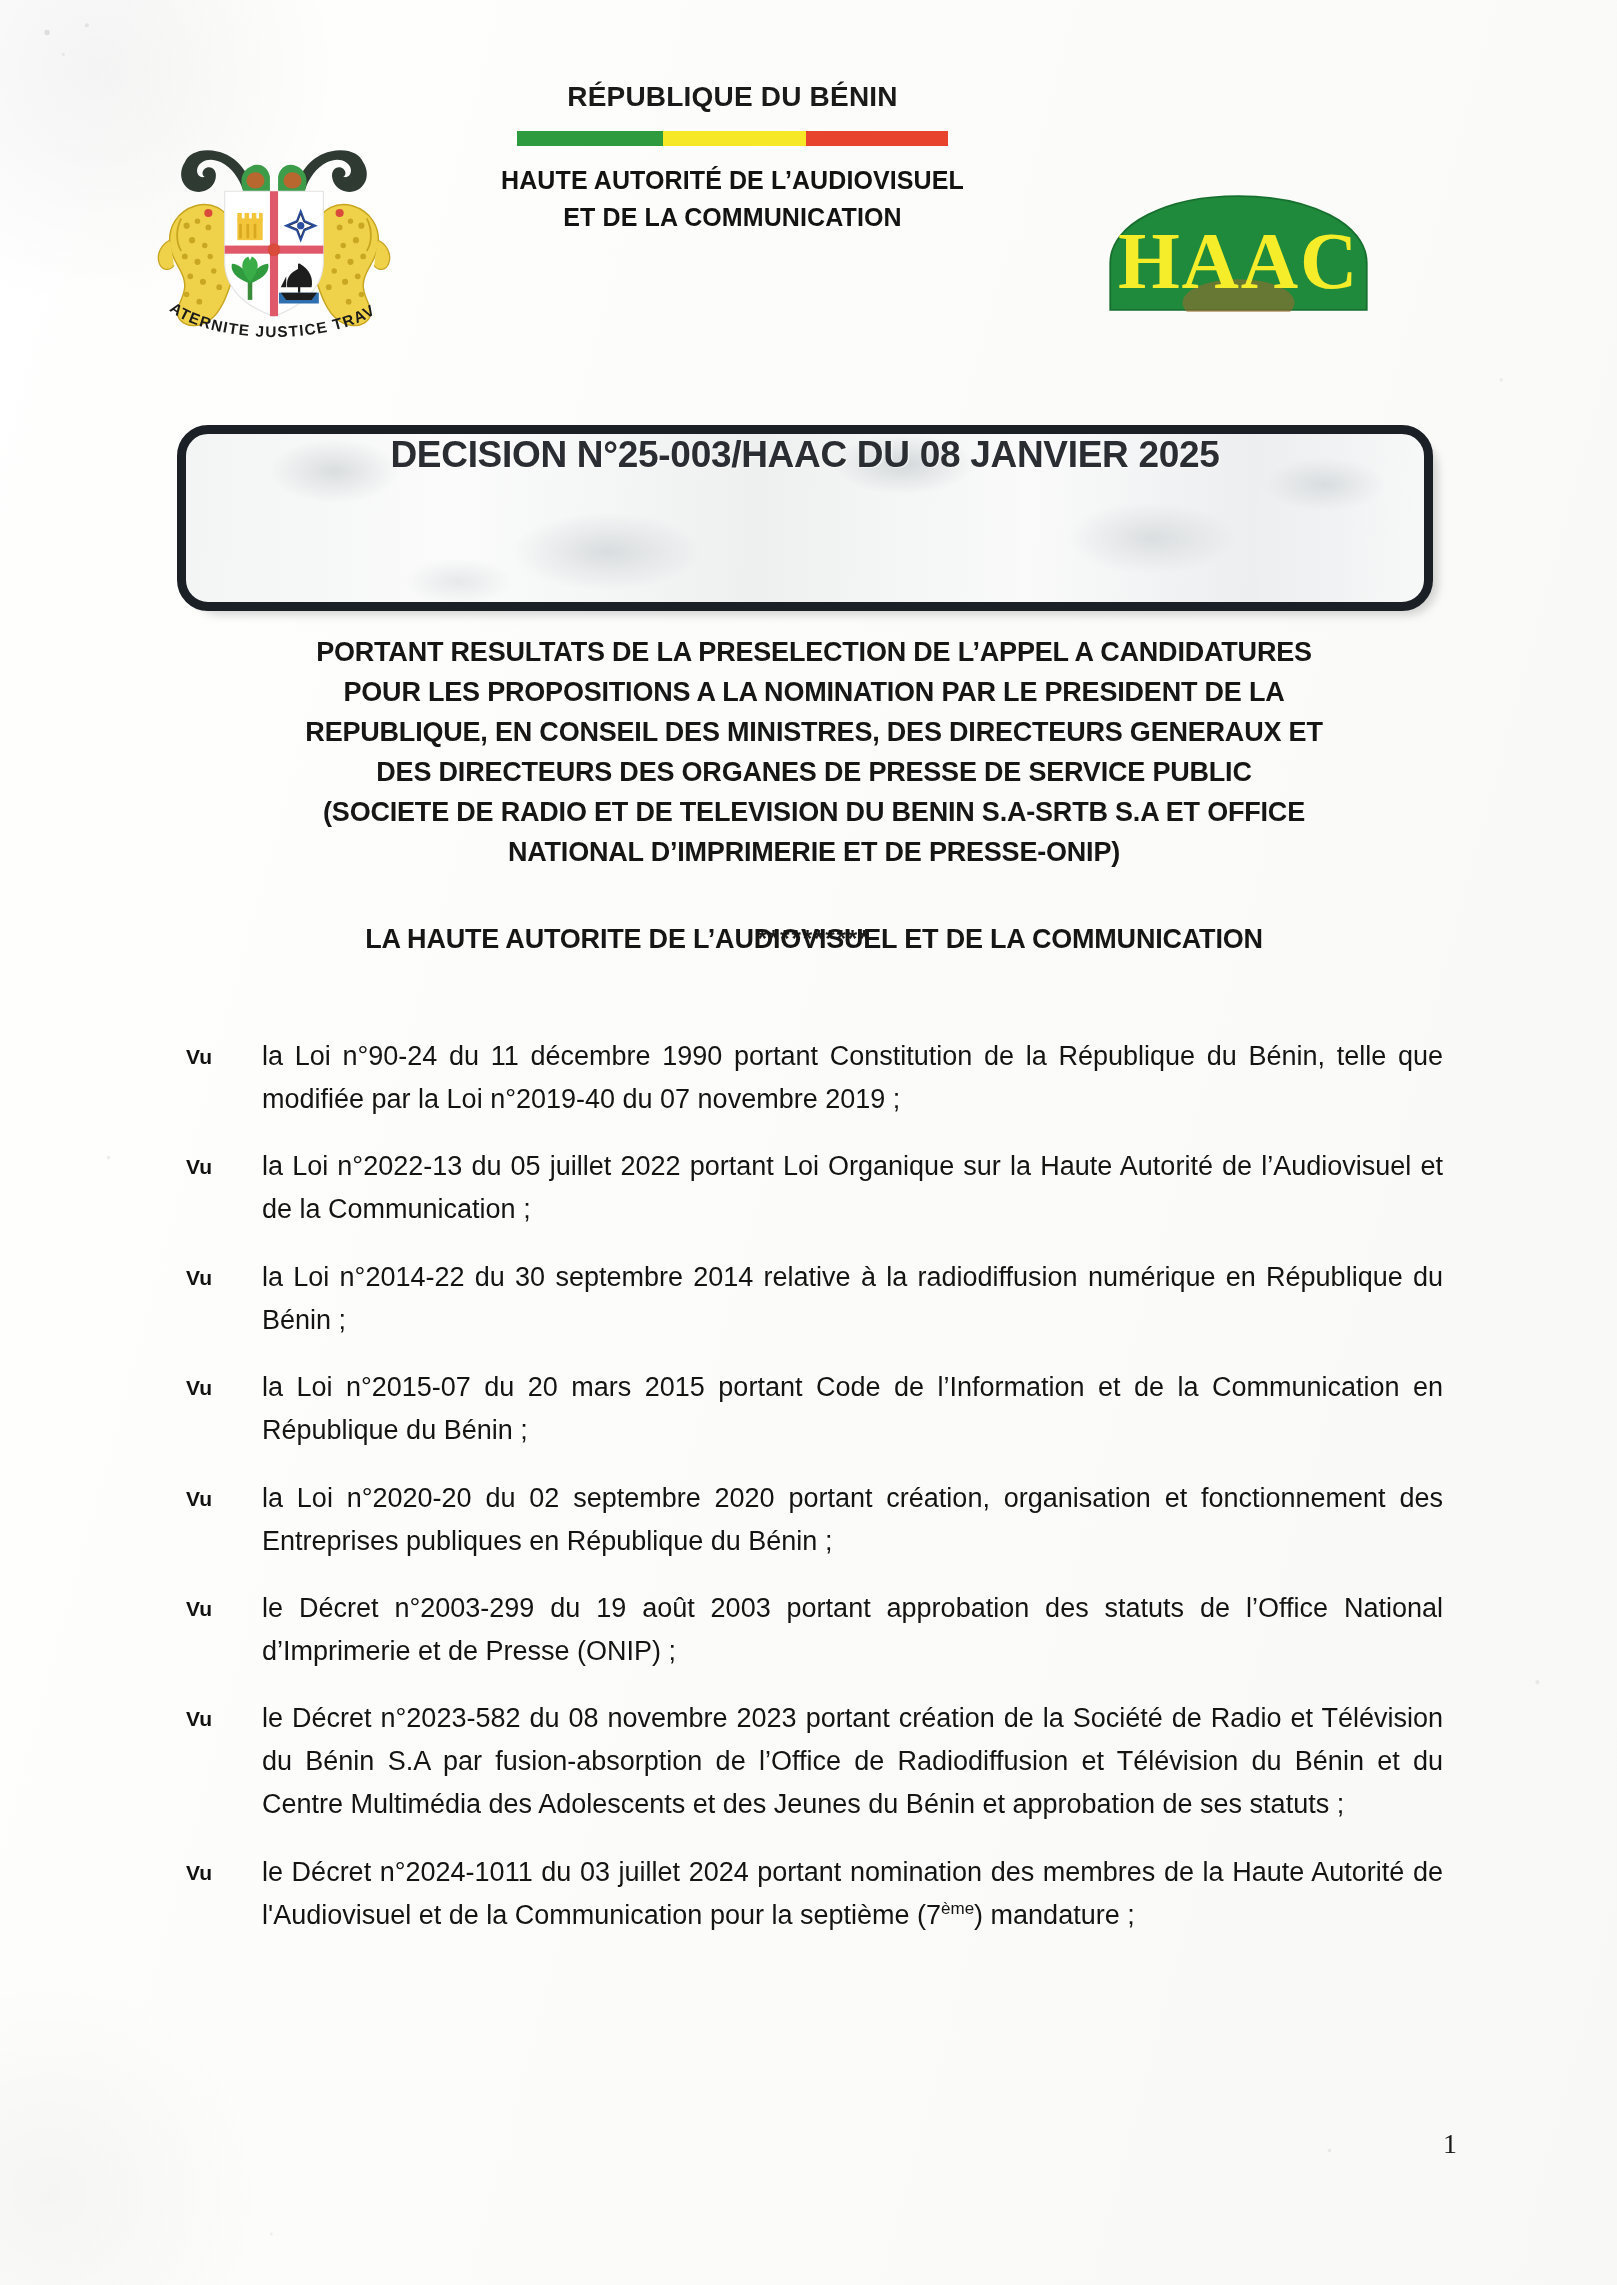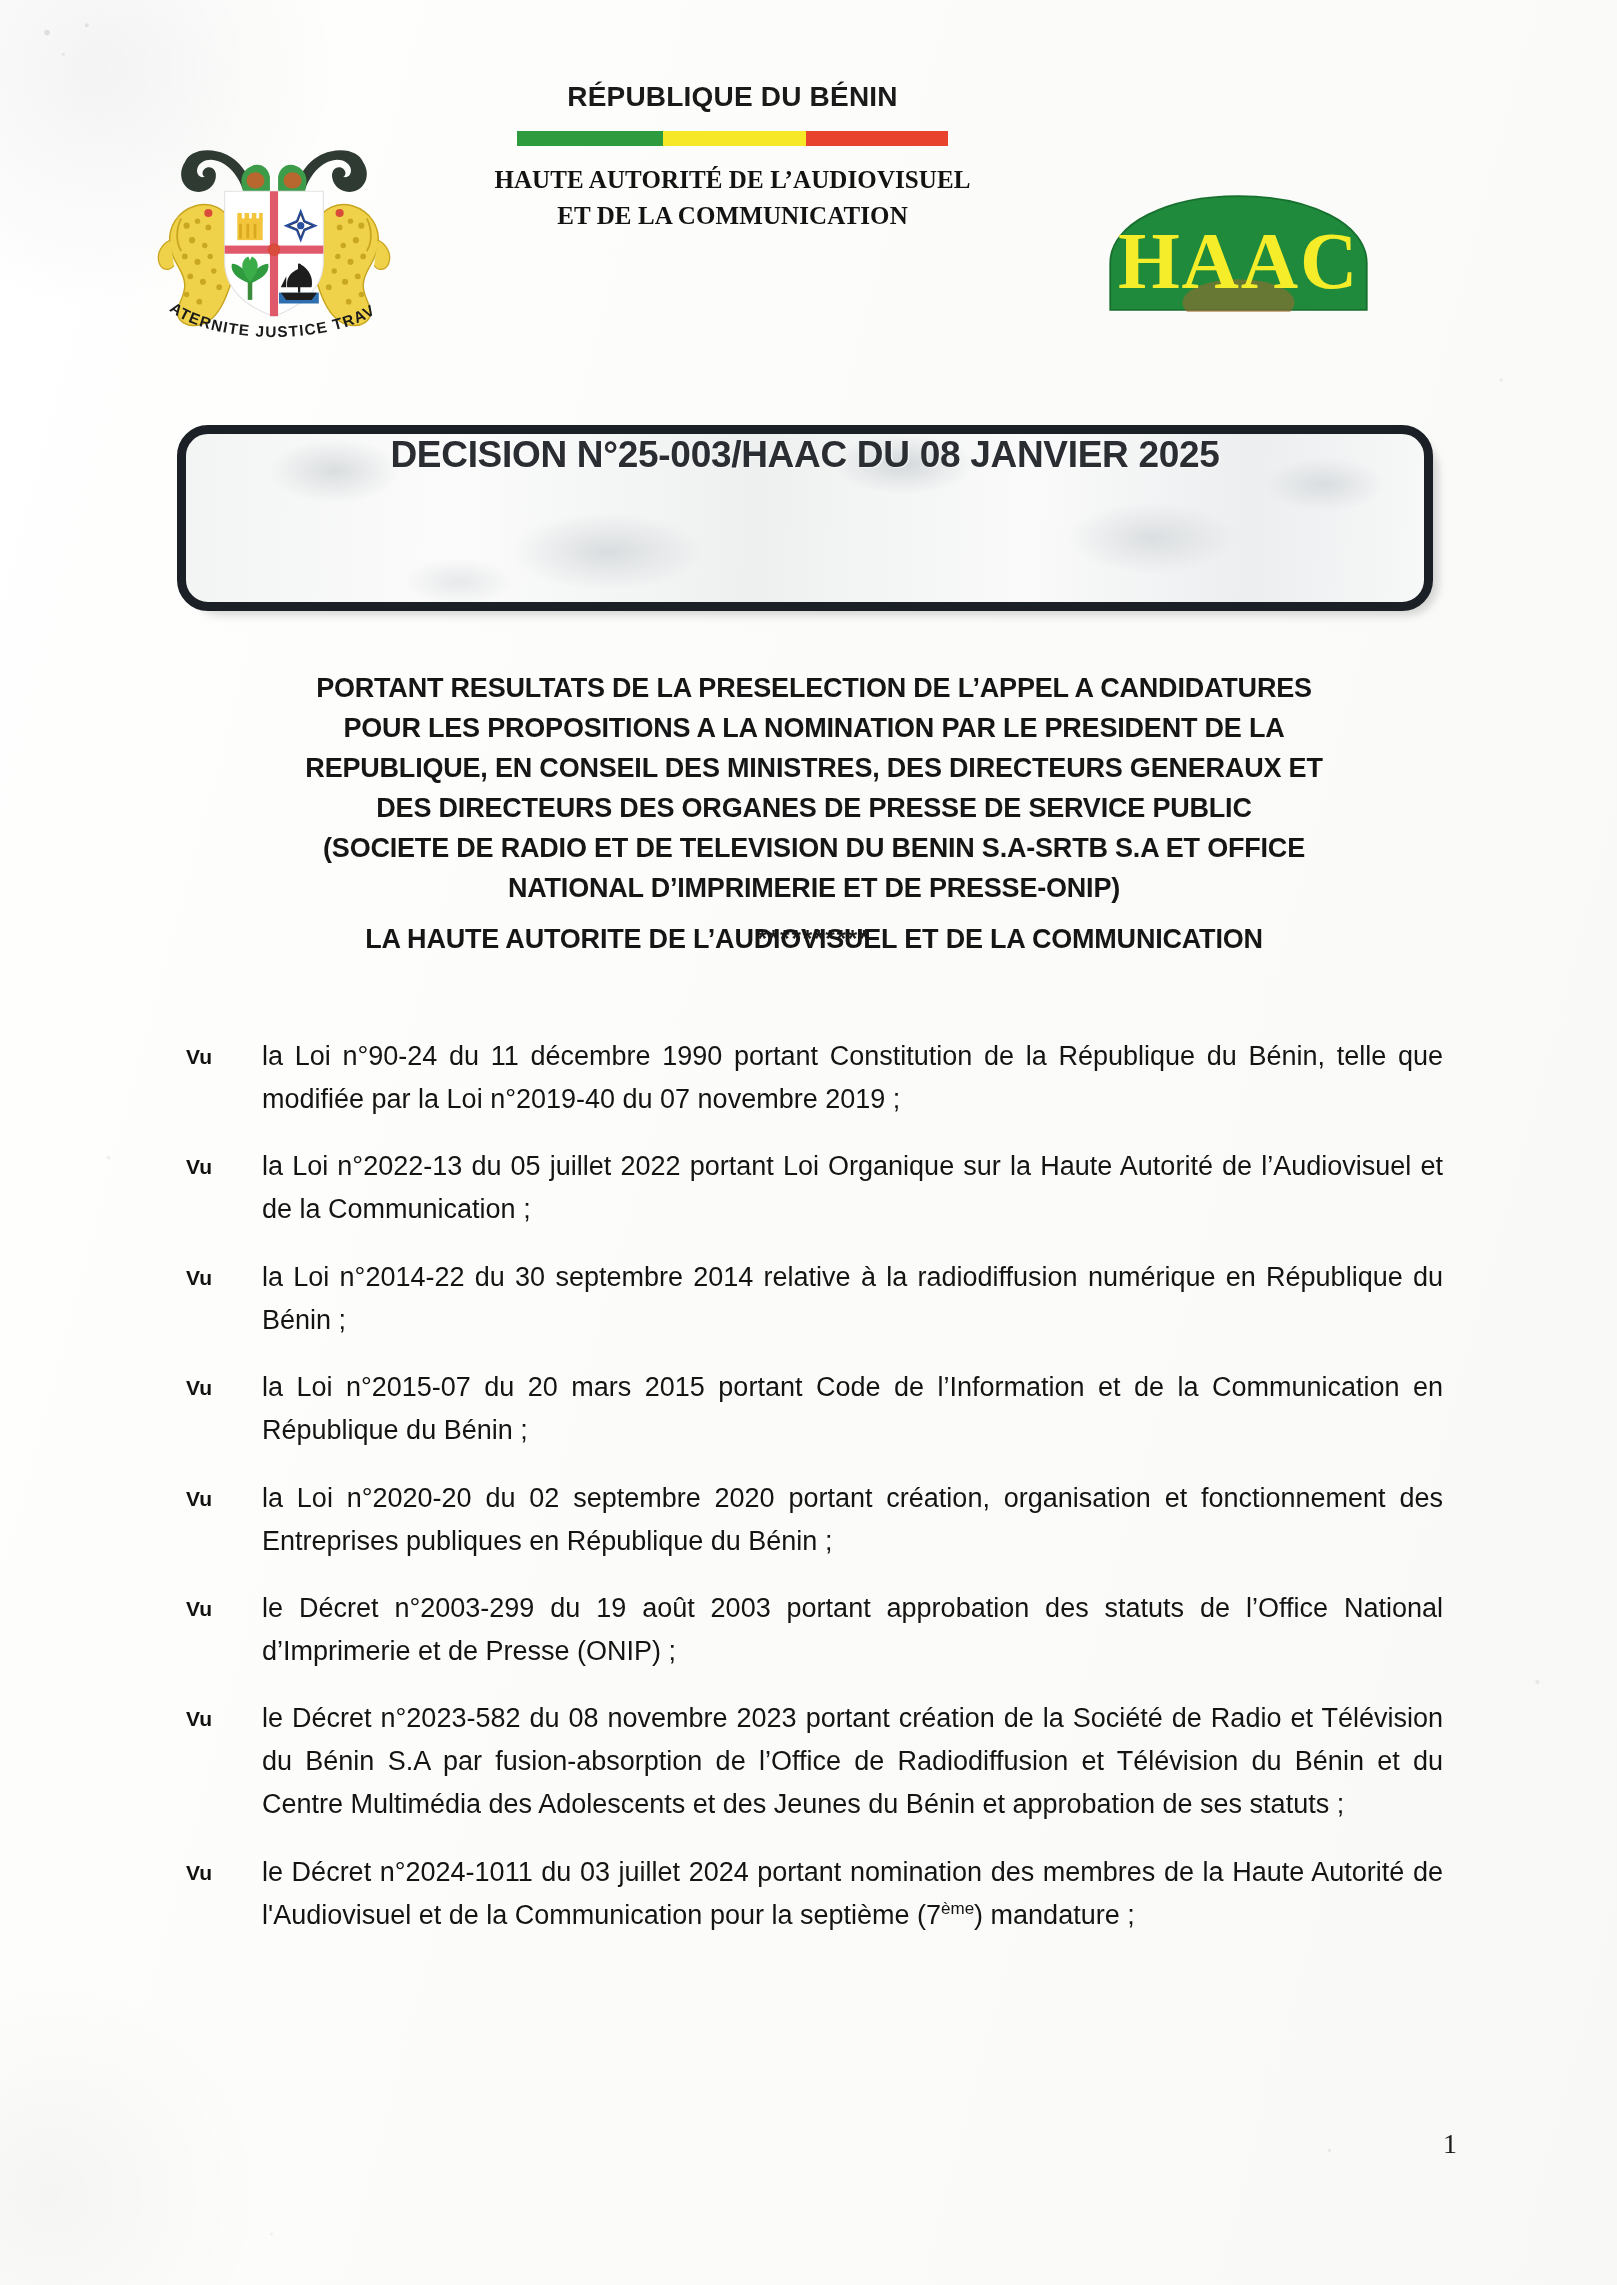--- a/index.html
+++ b/index.html
@@ -64,21 +64,20 @@
   .flagbar span { display: block; height: 100%; }
   .flag-green  { width: 34%; }
   .flag-yellow { width: 33%; }
   .flag-red    { width: 33%; }
   .haac-line1, .haac-line2 {
     font-size: 25px;
     font-weight: bold;
     letter-spacing: 0.1px;
     color: #131313;
     white-space: nowrap;
-    font-family: Liberation Serif, serif;
   }
   .haac-line1 { margin-top: 20px; }
   .haac-line2 { margin-top: 8px; }
 
   .haac-logo {
     position: absolute;
     left: 1094px;
     top: 95px;
     width: 289px;
     height: 136px;
@@ -141,21 +140,21 @@
     letter-spacing: -0.3px;
     color: #2a2d31;
     text-shadow: 1.4px 1.4px 0 rgba(255,255,255,0.55);
     white-space: nowrap;
   }
 
   
   .subtitle {
     position: absolute;
     left: 208px;
-    top: 668px;
+    top: 632px;
     width: 1212px;
     text-align: center;
   }
   .subtitle div {
     font-size: 27px;
     font-weight: bold;
     line-height: 40px;
     color: #161616;
     letter-spacing: -0.2px;
     white-space: nowrap;

